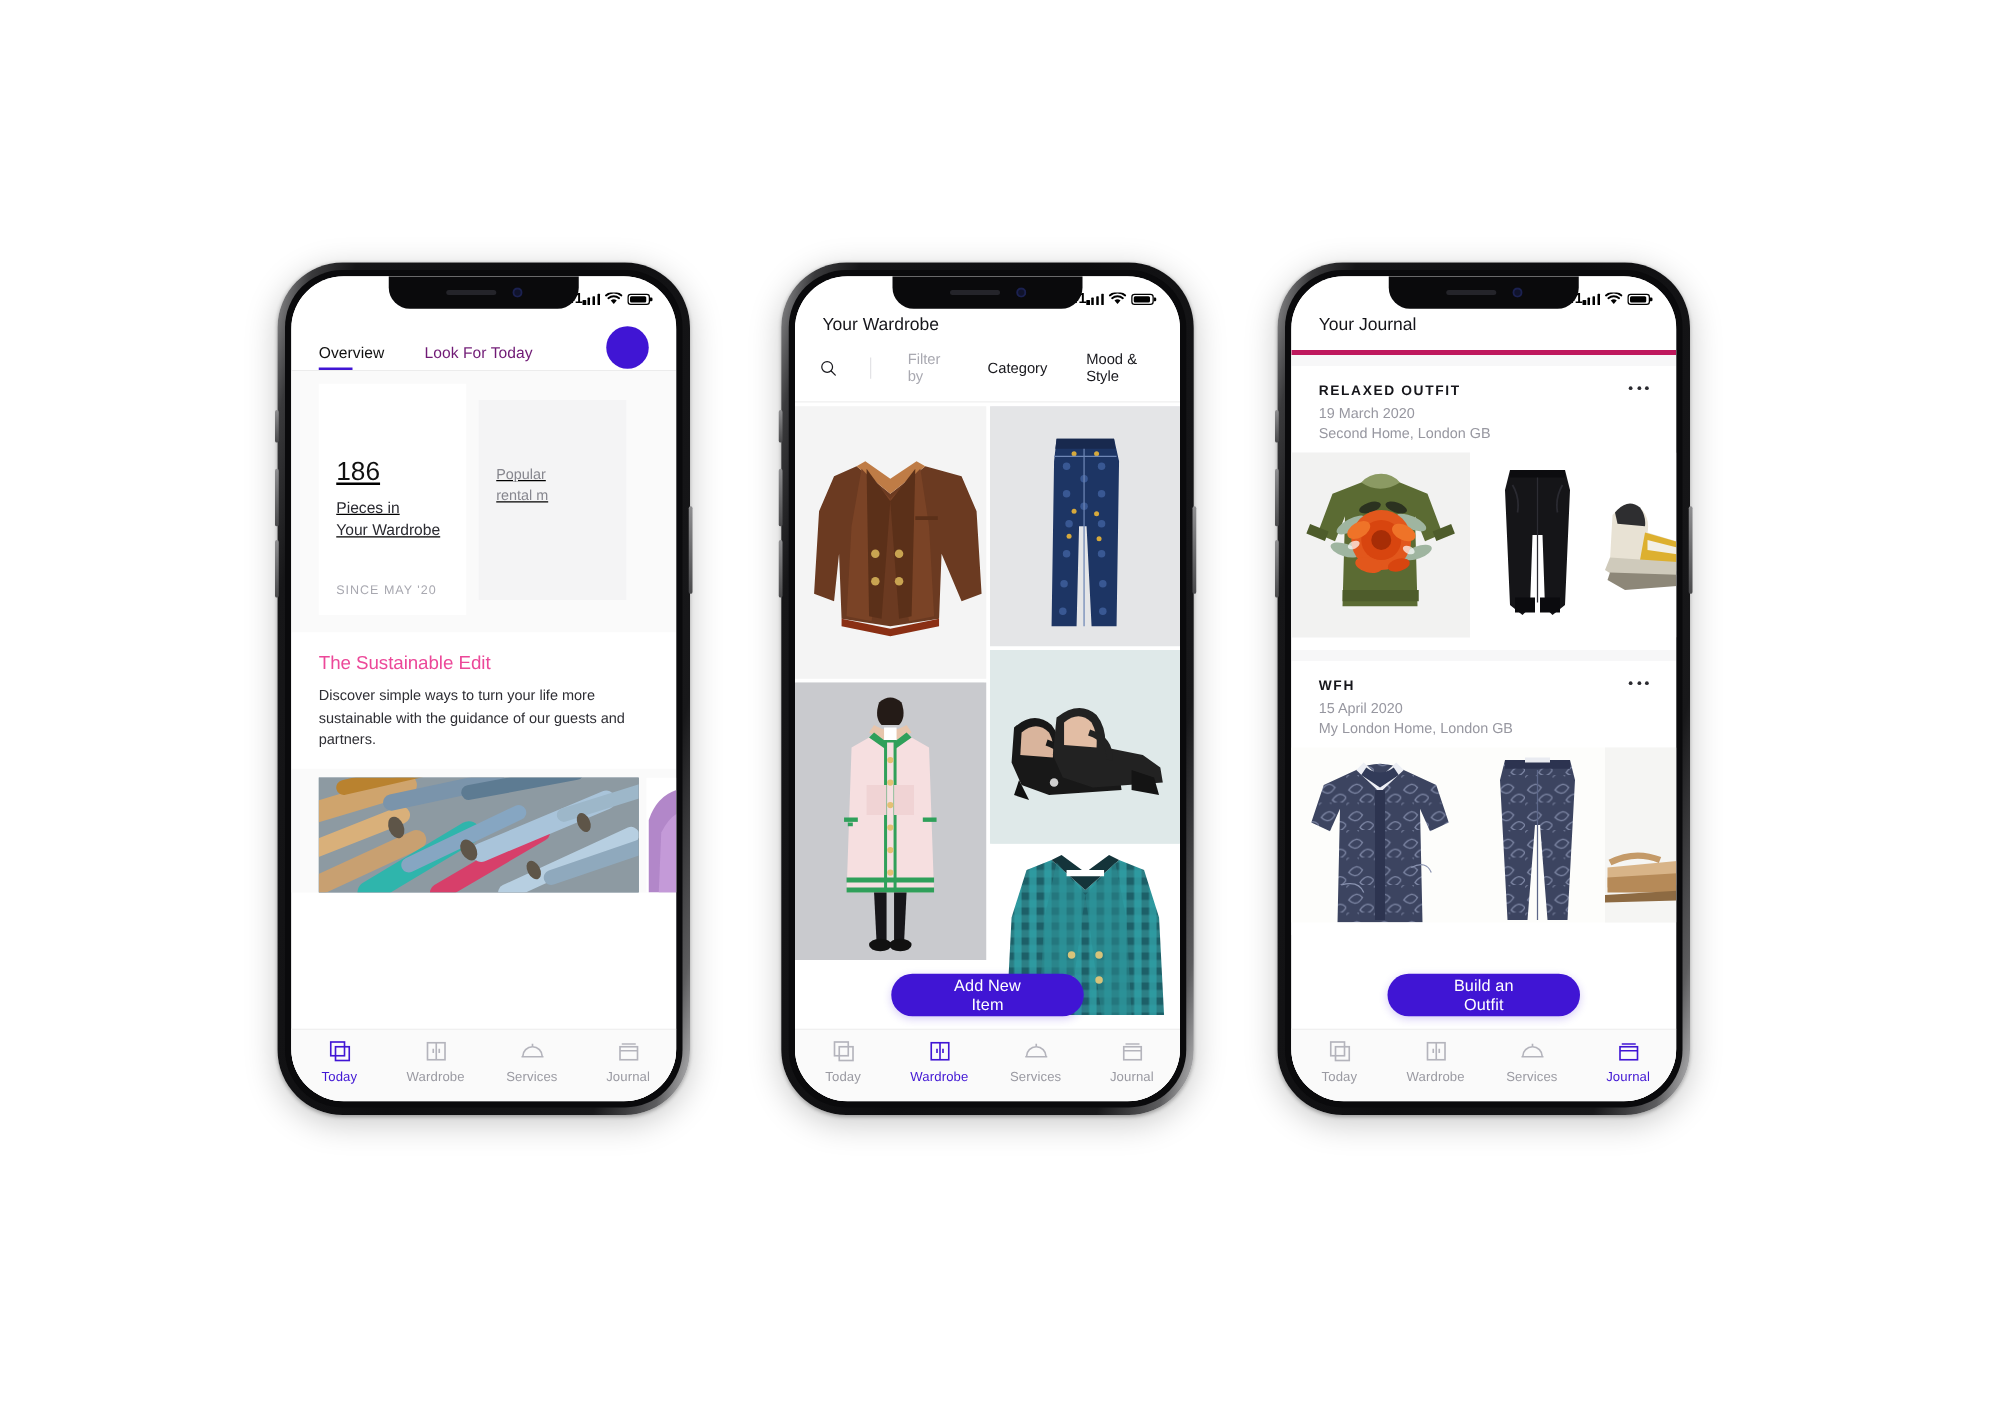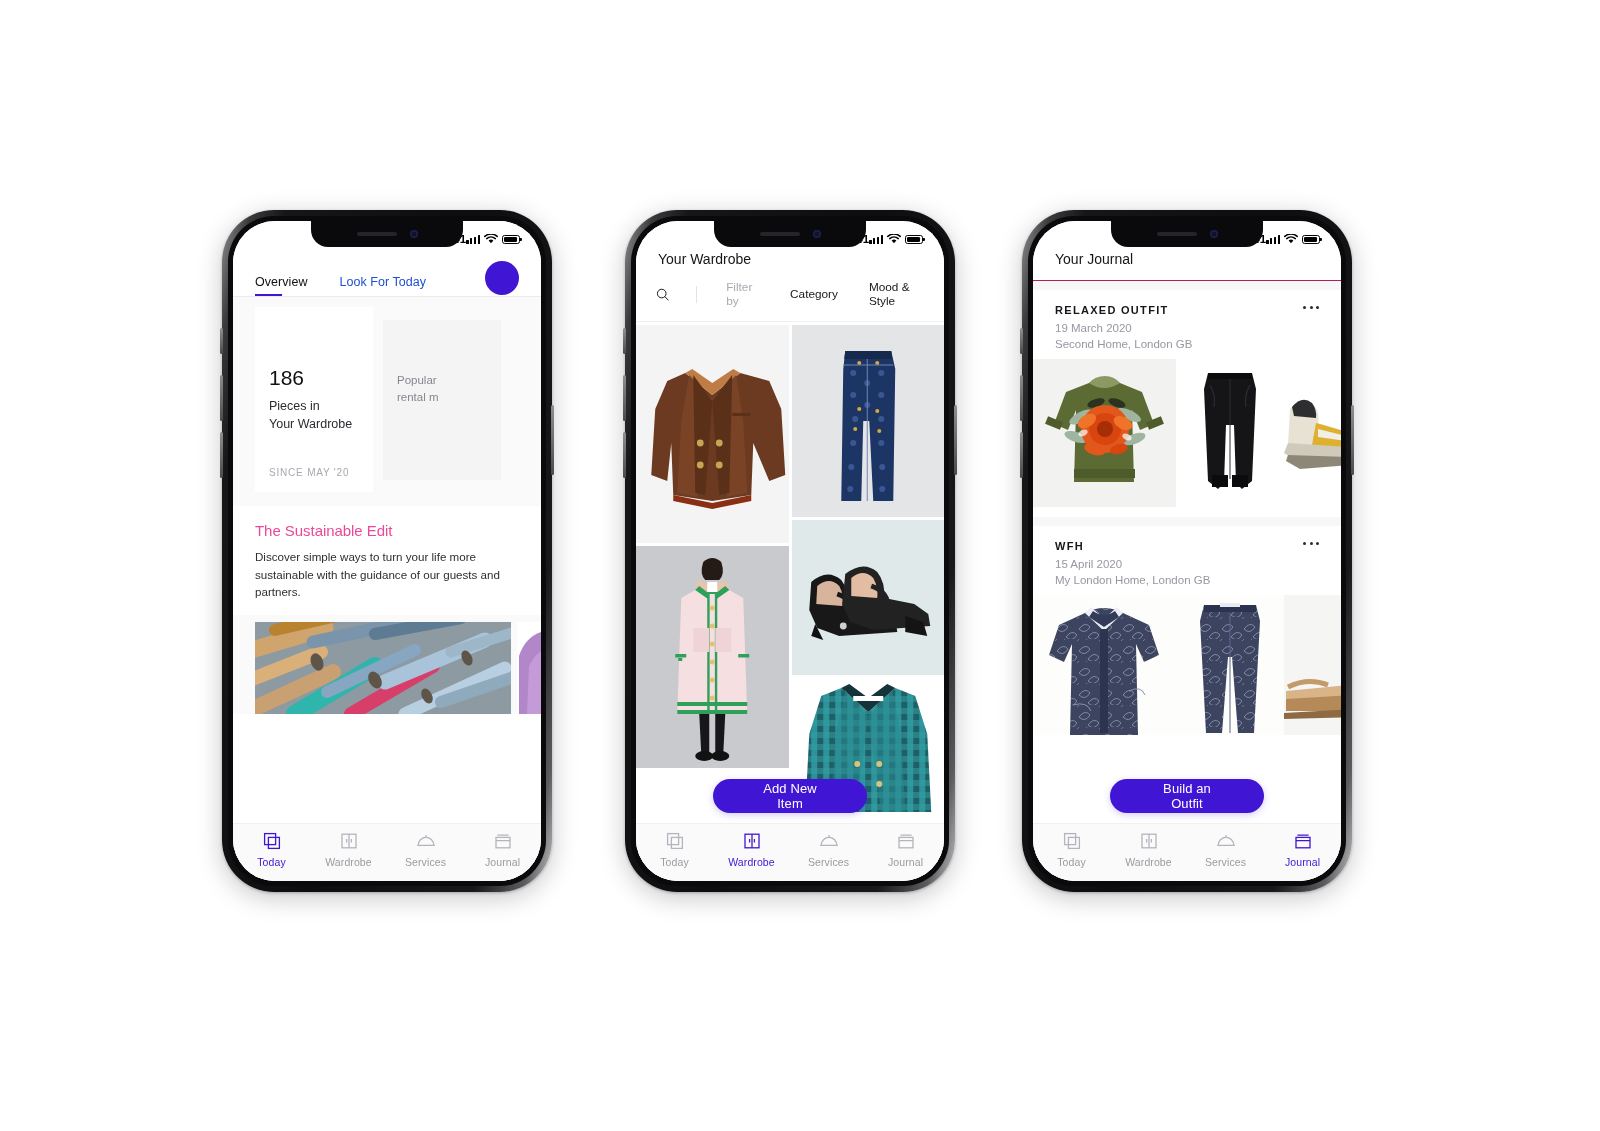--- a/index.html
+++ b/index.html
@@ -98,26 +98,26 @@
     letter-spacing:.1px; z-index:26; cursor:pointer;
     box-shadow: 0 2px 7px rgba(64,21,212,.22);
   }
 
   
   #phone1 { left: 222px; top: 210px; }
   .p1-head { padding: 32px 22px 0 22px; position:relative; }
   .greet { font-size:25px; line-height:1.22; color:#111; font-weight:400; letter-spacing:-.2px;}
   .avatar { position:absolute; right:22px; top:40px; width:34px;height:34px;border-radius:50%;background:#4015d4; }
   .p1-tabs { display:flex; gap:32px; margin-top:22px; }
-  .p1-tab { font-size:12.5px; color:#1d4ed8; padding-bottom:7px; position:relative; letter-spacing:.05px;}
+  .p1-tab { font-size:12.5px; color:#701a75; padding-bottom:7px; position:relative; letter-spacing:.05px;}
   .p1-tab.sel { color:#111; }
   .p1-tab.sel::after{content:"";position:absolute;left:0;bottom:0;width:27px;height:2.4px;background:#4015d4;}
   .p1-tabs-rule { height:1px; background:#ececec; margin: 0 0 0 0; }
 
-  .stats { background:#fafafa; padding:10px 0 14px 22px; display:flex; gap:10px; overflow:hidden;}
+  .stats { background:#fafafa; padding:10px 0 14px 22px; display:flex; gap:10px; overflow:hidden;text-decoration:underline;}
   .stat-card { background:#fff; width:118px; flex:none; height:185px; padding:16px 14px;
      display:flex; flex-direction:column; justify-content:center; position:relative; }
   .stat-card.ghost { background:#f4f4f5; height:160px; align-self:center; justify-content:flex-start; padding-top:52px; }
   .stat-num { font-size:21px; color:#111; margin-bottom:8px; }
   .stat-desc { font-size:12.5px; color:#2b2b31; line-height:1.42; }
   .stat-ghost-desc { font-size:11.5px; color:#86868e; line-height:1.5; }
   .stat-since { position:absolute; left:14px; bottom:14px; font-size:10px; letter-spacing:.8px; color:#a8a8b0; }
 
   .edit-sec { padding:16px 22px 14px 22px; background:#fff; }
   .edit-title { font-size:15px; color:#ec4899; margin-bottom:9px; letter-spacing:-.05px;}
@@ -137,21 +137,21 @@
   .p2-filter .sep { width:1px; height:17px; background:#e3e3e6; margin:0 13px 0 11px;}
   .f-lbl { font-size:11.8px; color:#a9a9b1; }
   .f-opt { font-size:11.8px; color:#18181d; margin-left:15px; }
 
   .grid { display:flex; gap:3px; padding:3px 0 0 0; height:100%; }
   .gcol { display:flex; flex-direction:column; gap:3px; flex:1; }
   .cell { width:100%; position:relative; overflow:hidden; display:flex; align-items:center; justify-content:center; }
 
   
   #phone3 { left: 1022px; top: 210px; }
-  .p3-title { padding:30px 22px 13px 22px; font-size:14px; color:#15151a; border-bottom:1px solid #be185d;}
+  .p3-title { padding:30px 22px 13px 22px; font-size:14px; color:#15151a; border-bottom:4px solid #be185d;}
   .jentry { padding:14px 22px 0 22px; position:relative; background:#fff;}
   .jsep { height:9px; background:#f7f7f8; }
   .jname { font-size:11px; letter-spacing:1.3px; color:#16161b; font-weight:bold; }
   .jdate { font-size:11.5px; color:#9797a0; margin-top:6px; }
   .jloc { font-size:11.5px; color:#9797a0; margin-top:4px; }
   .jdots { position:absolute; right:22px; top:16px; display:flex; gap:3.5px; }
   .jdots i { width:3px;height:3px;border-radius:50%;background:#2a2a30; display:block;}
   .jrow { display:flex; align-items:flex-start; gap:0; margin-top:9px; padding-bottom:10px; }
   .jslot { flex:none; display:flex; align-items:center; justify-content:center; position:relative; overflow:hidden;}
 

